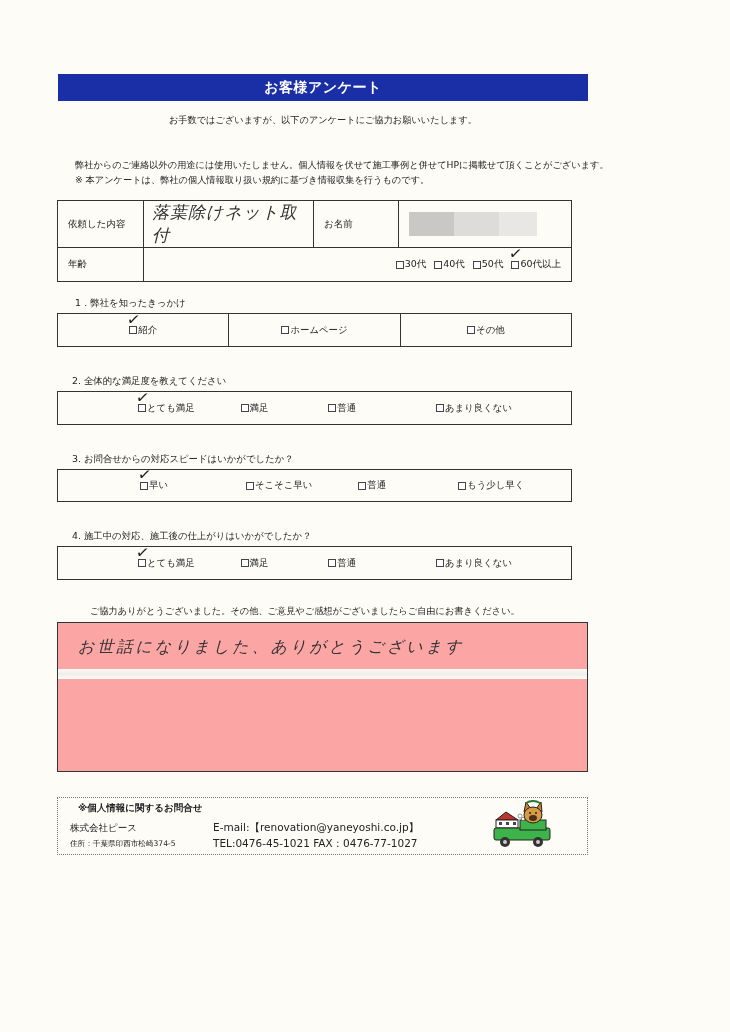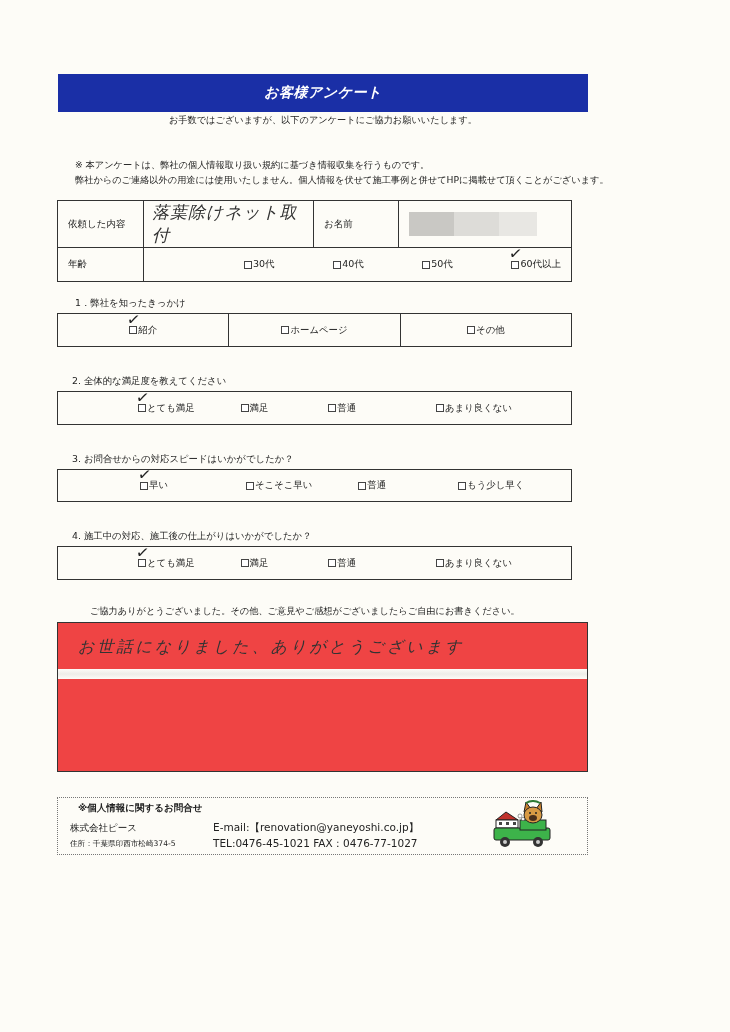--- a/index.html
+++ b/index.html
@@ -1,47 +1,47 @@
 <!DOCTYPE html>
 <html><head>
 <meta charset="utf-8">
 <style>
   * { box-sizing: border-box; margin: 0; padding: 0; }
   html, body { width: 730px; height: 1032px; background: #fdfcf8; overflow: hidden; }
   body { font-family: "DejaVu Sans", "Liberation Sans", sans-serif; color: #222; position: relative; }
   .page { position: absolute; left: 0; top: 0; width: 730px; height: 1032px; background: #fdfcf7; }
   .title-bar {
-    position: absolute; left: 58px; top: 74px; width: 530px; height: 38px;
+    position: absolute; left: 58px; top: 74px; width: 530px; height: 27px;
     background: #1a2fa6; color: #fff; font-size: 14px; font-weight: bold;
-    display: flex; align-items: center; justify-content: center; letter-spacing: 0.5px; font-style: italic;
+    display: flex; align-items: center; justify-content: center; letter-spacing: 0.5px;
   }
   .intro { position: absolute; left: 58px; top: 112px; width: 530px; text-align: center; font-size: 9.2px; line-height: 15px; color: #222; }
   .notice { position: absolute; left: 75px; top: 157px; width: 560px; font-size: 9.2px; line-height: 15px; color: #222; }
 
   table.info { position: absolute; left: 57px; top: 200px; width: 515px; border-collapse: collapse; font-size: 9.5px; }
   table.info td { border: 1.5px solid #333; height: 34px; padding: 0 10px; vertical-align: middle; }
   .info .lbl { width: 86px; }
   .info .req { width: 170px; padding-left: 8px; }
   .info .name-lbl { width: 85px; }
   .handwriting { font-family: "DejaVu Serif", serif; font-size: 17px; color: #333; font-style: italic; letter-spacing: 1px; }
   .blur { display: inline-flex; height: 24px; vertical-align: middle; }
   .blur span { display: inline-block; height: 24px; }
-  .ages { display: flex; justify-content: space-between; gap: 16px; padding-left: 90px; }
+  .ages { display: flex; justify-content: flex-end; gap: 8px; padding-left: 90px; }
 
   .qlabel { position: absolute; font-size: 9.4px; color: #222; }
   .opt-row { position: absolute; border: 1.5px solid #333; display: flex; align-items: center; font-size: 9.4px; }
   .opt-row.cells .cell { flex: 1; height: 100%; display: flex; align-items: center; justify-content: center; border-left: 1.5px solid #333; }
   .opt-row.cells .cell:first-child { border-left: none; }
   .opt-row.spread { padding-left: 80px; }
   .opt { display: inline-flex; align-items: center; position: relative; white-space: nowrap; }
   .box { display: inline-block; width: 8px; height: 8px; border: 1px solid #444; margin-right: 1px; background: #fff; }
   .check { position: absolute; left: -2px; top: -14px; font-size: 16px; color: #222; font-family: "DejaVu Sans", sans-serif; transform: rotate(8deg); }
 
   .comment-label { position: absolute; left: 90px; top: 605px; font-size: 9.2px; color: #222; }
-  .comment-box { position: absolute; left: 57px; top: 622px; width: 531px; height: 150px; border: 1.5px solid #333; background: #ef4444; }
+  .comment-box { position: absolute; left: 57px; top: 622px; width: 531px; height: 150px; border: 1.5px solid #333; background: #fca5a5; }
   .comment-text { position: absolute; left: 20px; top: 14px; font-family: "DejaVu Serif", serif; font-style: italic; font-size: 16px; letter-spacing: 3px; color: #333; }
   .crease { position: absolute; left: 0; right: 0; top: 46px; height: 10px; background: linear-gradient(#fdfcf8, #eeede8, #fdfcf8); }
 
   .footer { position: absolute; left: 57px; top: 797px; width: 531px; height: 58px; border: 1.5px dotted #777; }
   .f-title { position: absolute; left: 20px; top: 4px; font-size: 9.5px; font-weight: bold; color: #222; }
   .f-company { position: absolute; left: 12px; top: 24px; font-size: 9.5px; color: #222; }
   .f-address { position: absolute; left: 12px; top: 41px; font-size: 7.6px; color: #222; }
   .f-email { position: absolute; left: 155px; top: 23px; font-size: 10.5px; color: #222; }
   .f-tel { position: absolute; left: 155px; top: 39px; font-size: 10.5px; color: #222; }
   .mascot { position: absolute; left: 432px; top: 2px; width: 68px; height: 52px; }
@@ -51,22 +51,22 @@
 
 <div class="page">
 
   <div class="title-bar">お客様アンケート</div>
 
   <div class="intro">
     <div>お手数ではございますが、以下のアンケートにご協力お願いいたします。</div>
   </div>
 
   <div class="notice">
+    <div>弊社からのご連絡以外の用途には使用いたしません。個人情報を伏せて施工事例と併せてHPに掲載せて頂くことがございます。</div>
     <div>※ 本アンケートは、弊社の個人情報取り扱い規約に基づき情報収集を行うものです。</div>
-    <div>弊社からのご連絡以外の用途には使用いたしません。個人情報を伏せて施工事例と併せてHPに掲載せて頂くことがございます。</div>
   </div>
 
   <table class="info">
     <tbody>
         <tr>
       <td class="lbl">依頼した内容</td>
       <td class="req">
         <span class="handwriting">落葉除けネット取付</span>
       </td>
       <td class="name-lbl">お名前</td>

